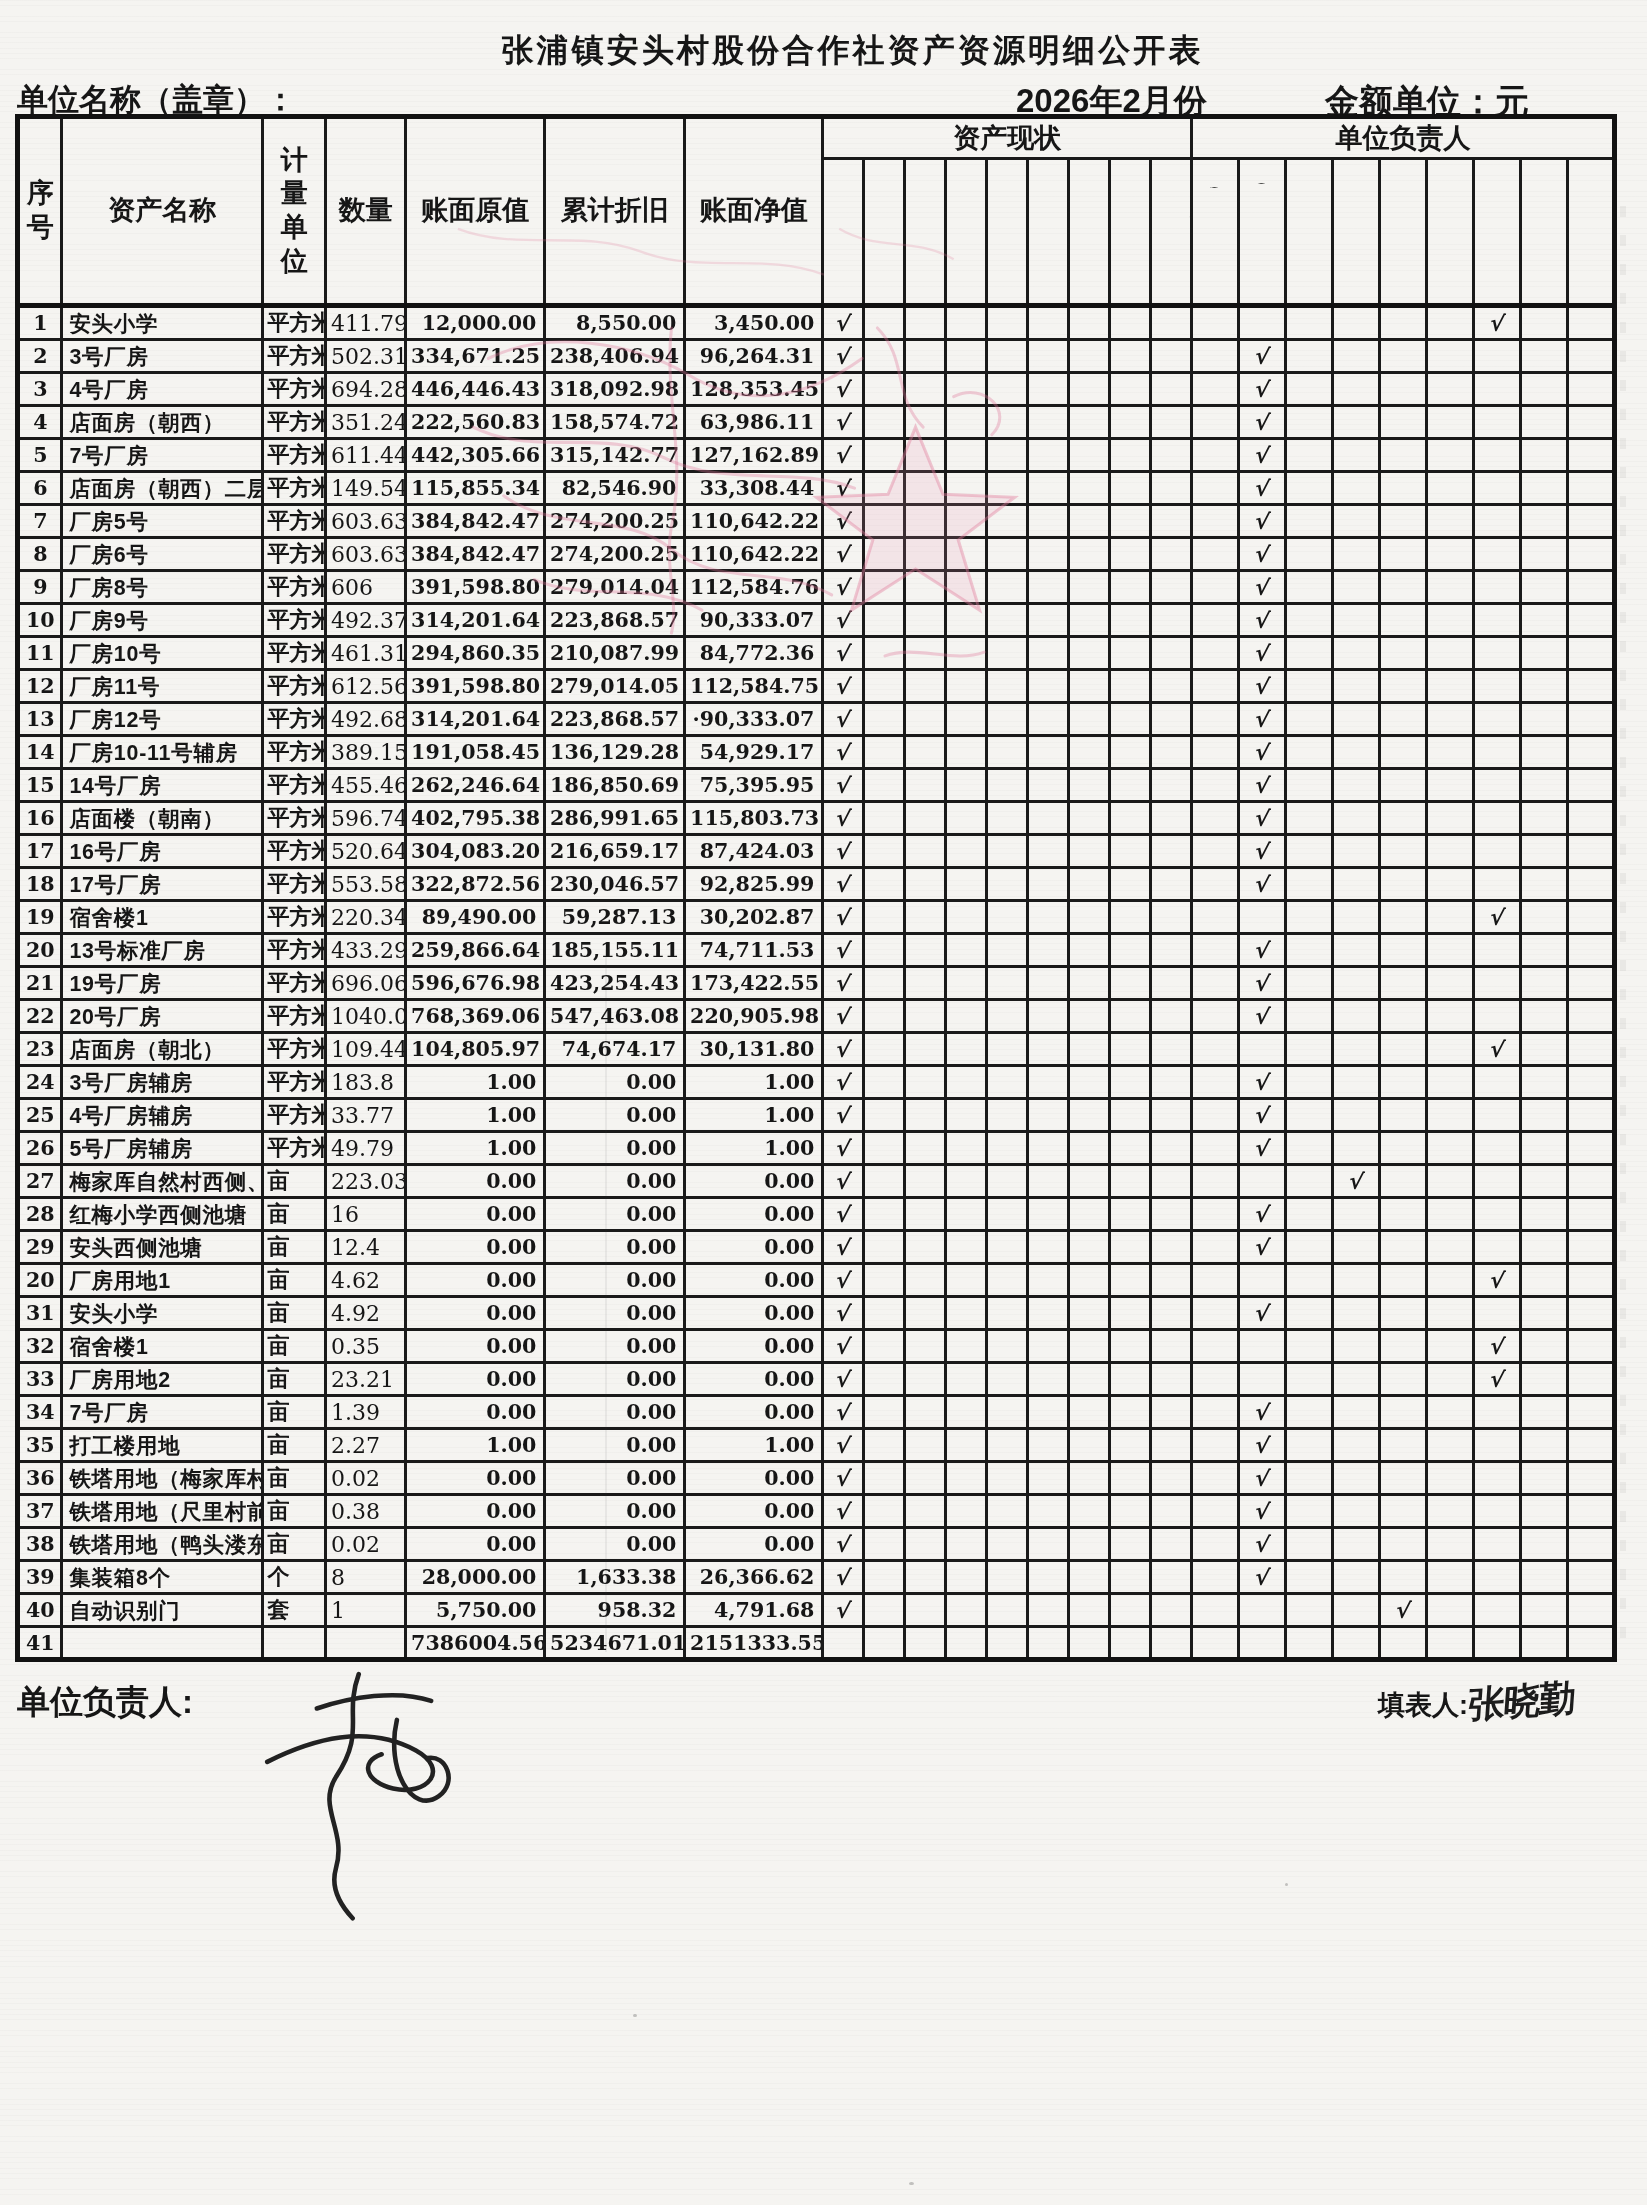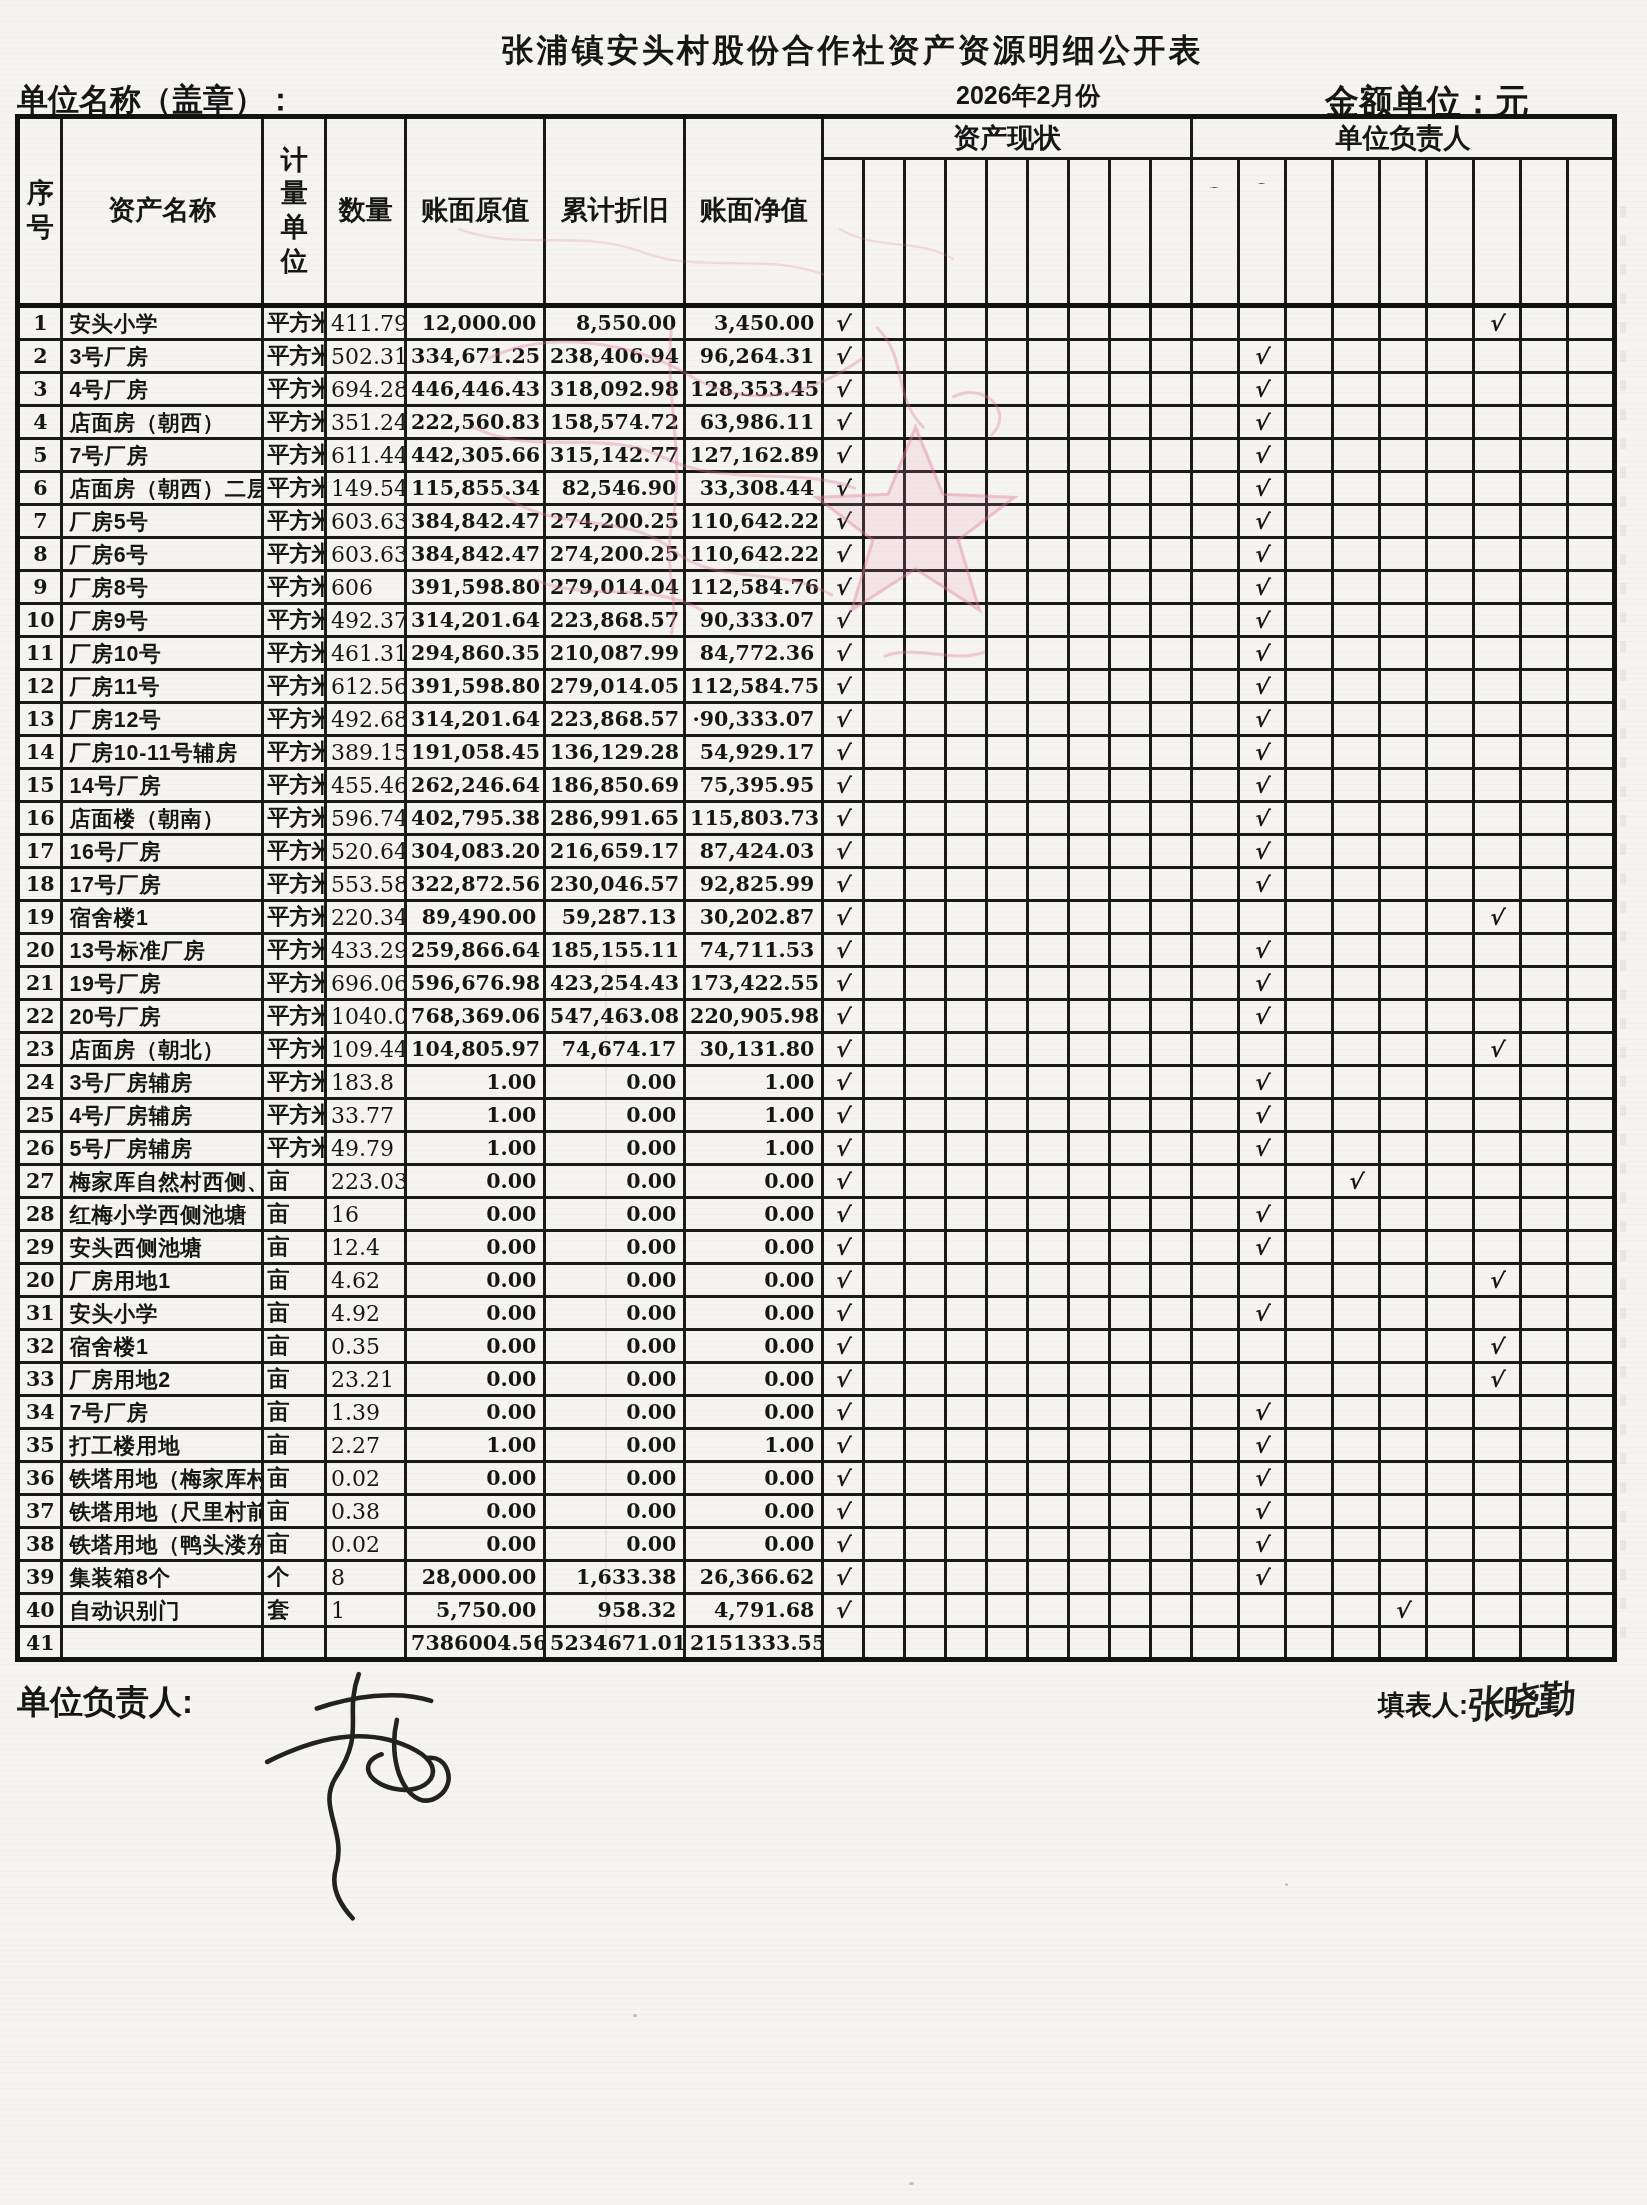--- a/index.html
+++ b/index.html
@@ -10,21 +10,21 @@
     background:repeating-linear-gradient(180deg,rgba(0,0,0,0.018) 0 0.8px,transparent 0.8px 5.3px);}
   .crease{position:absolute;left:605px;top:950px;width:2.3px;height:702px;background:rgba(60,60,60,0.07);}
   .edge-streak{position:absolute;left:1620px;top:206px;width:6.1px;height:1442px;
     background:repeating-linear-gradient(180deg,rgba(0,0,0,0.05) 0 10.7px,transparent 10.7px 29px);}
   .speck{position:absolute;border-radius:50%;background:rgba(40,40,40,0.25);}
 
   .title{position:absolute;top:29px;left:0;width:1611px;text-align:center;
          font-size:32px;font-weight:700;letter-spacing:3.1px;padding-left:47px;}
   .meta{position:absolute;top:79px;left:0;width:1648px;height:30.5px;font-weight:700;}
   .meta .m-unit{position:absolute;left:17px;font-size:31px;}
-  .meta .m-period{position:absolute;left:956px;font-size:25px;}
+  .meta .m-period{position:absolute;left:1016px;font-size:33px;}
   .meta .m-cur{position:absolute;left:1297px;font-size:34px;margin-left:28px;}
 
   table.sheet{position:absolute;left:15.3px;top:114px;width:1596px;border-collapse:collapse;
               table-layout:fixed;border:5.3px solid #121212;}
   .sheet th,.sheet td{border:3.1px solid #1a1a1a;padding:0 3.8px;overflow:hidden;white-space:nowrap;}
   .sheet thead tr.grp th{height:38px;font-size:27px;font-weight:700;border-bottom:3.1px solid #1a1a1a;}
   .sheet thead tr.cols th{height:143px;vertical-align:top;text-align:center;}
   .sheet thead{border-bottom:5.3px solid #121212;}
   th.mainh{font-size:24px;font-weight:700;white-space:normal;word-break:break-all;
            vertical-align:middle;text-align:center;line-height:1.25;}

